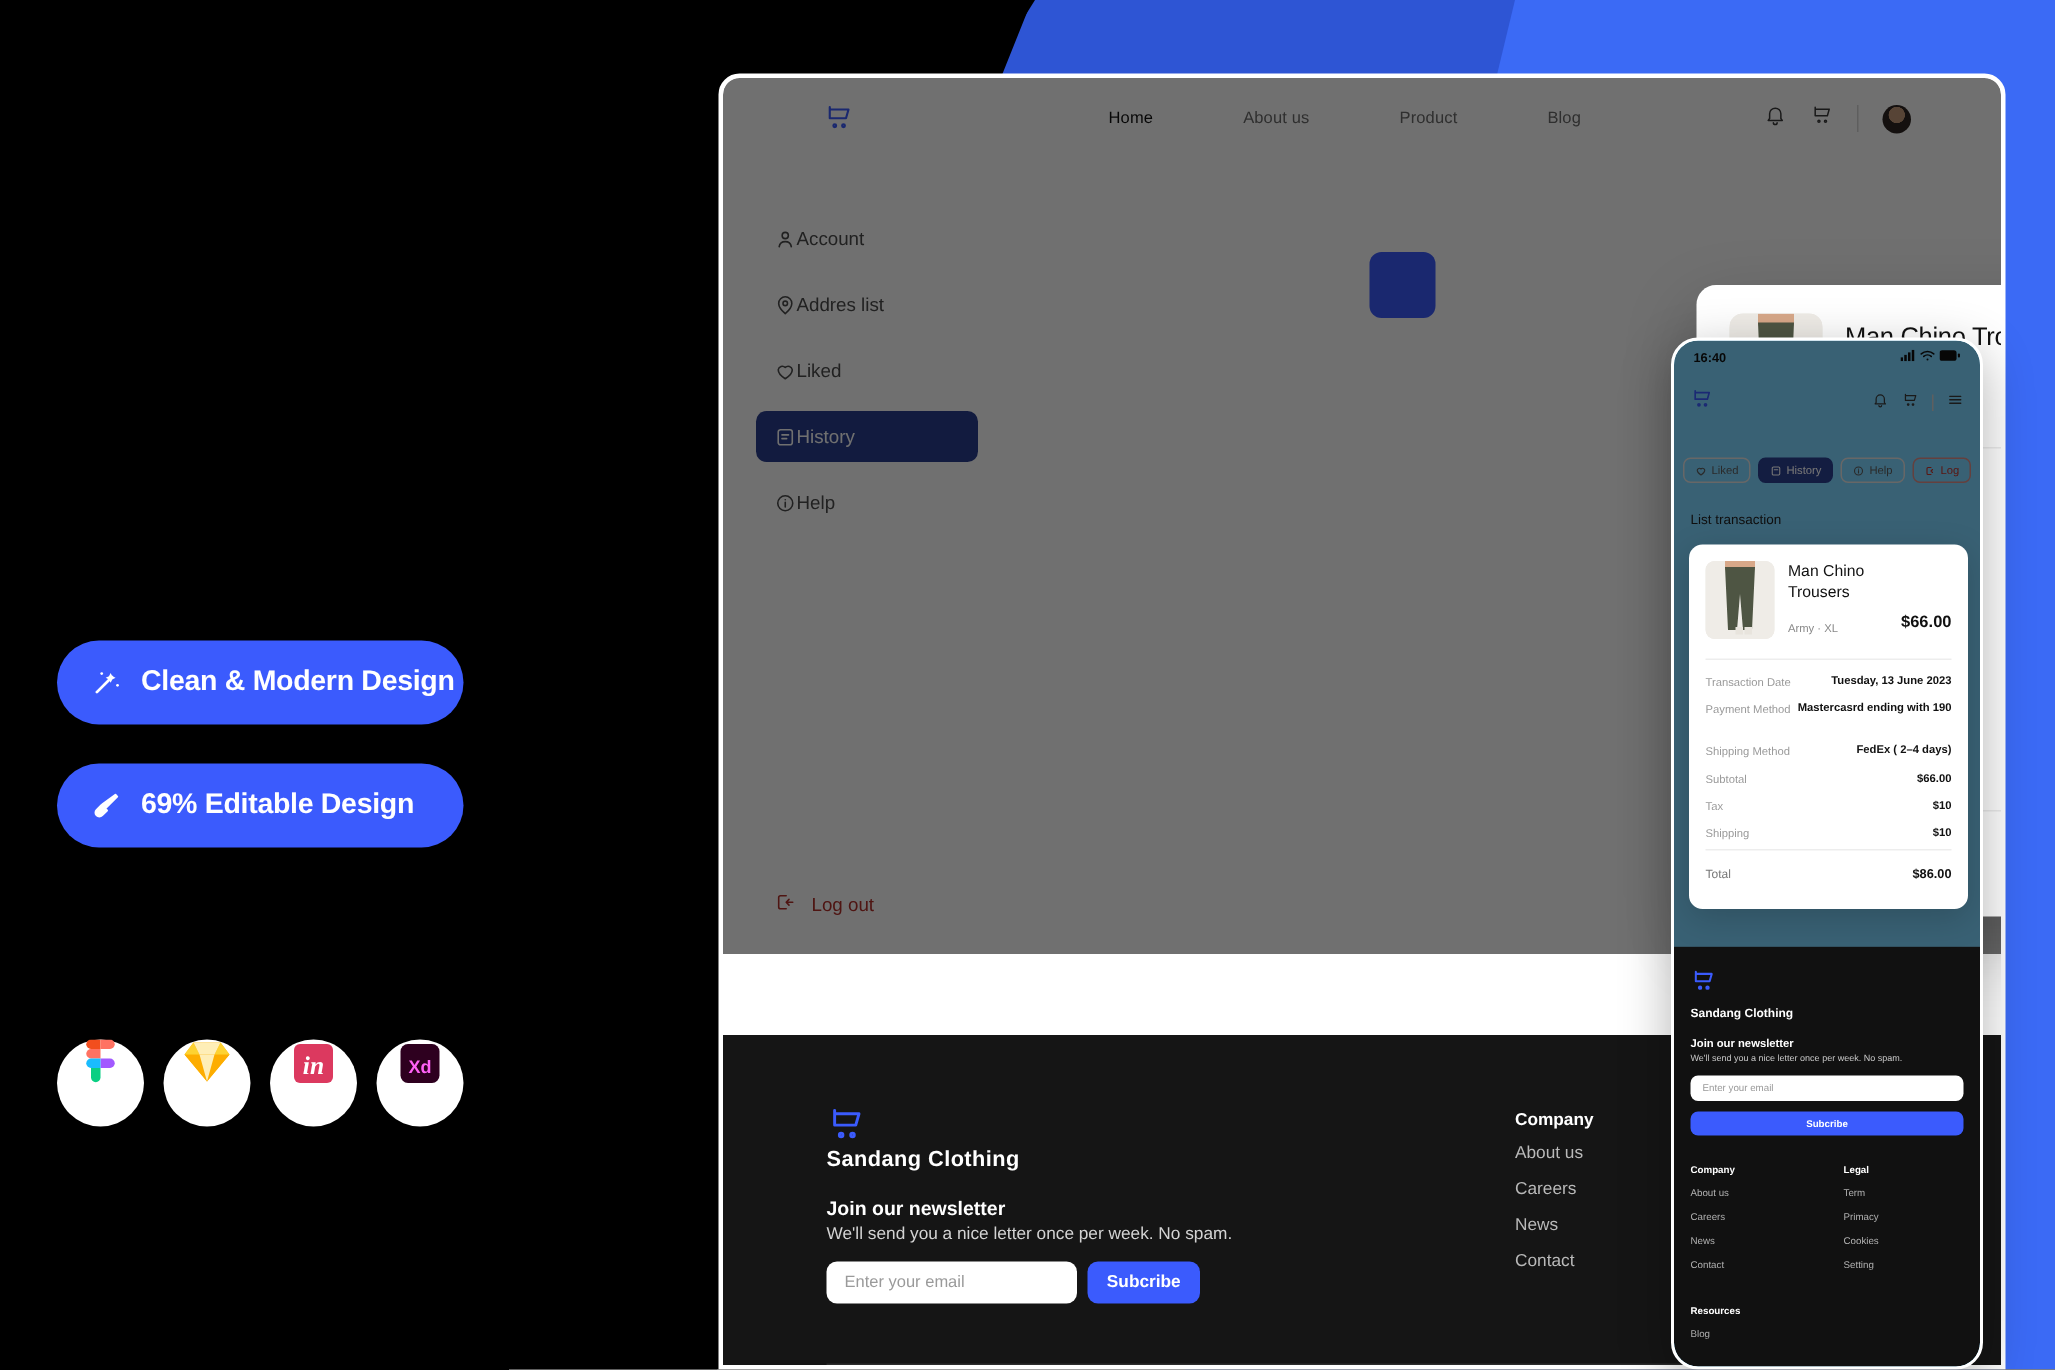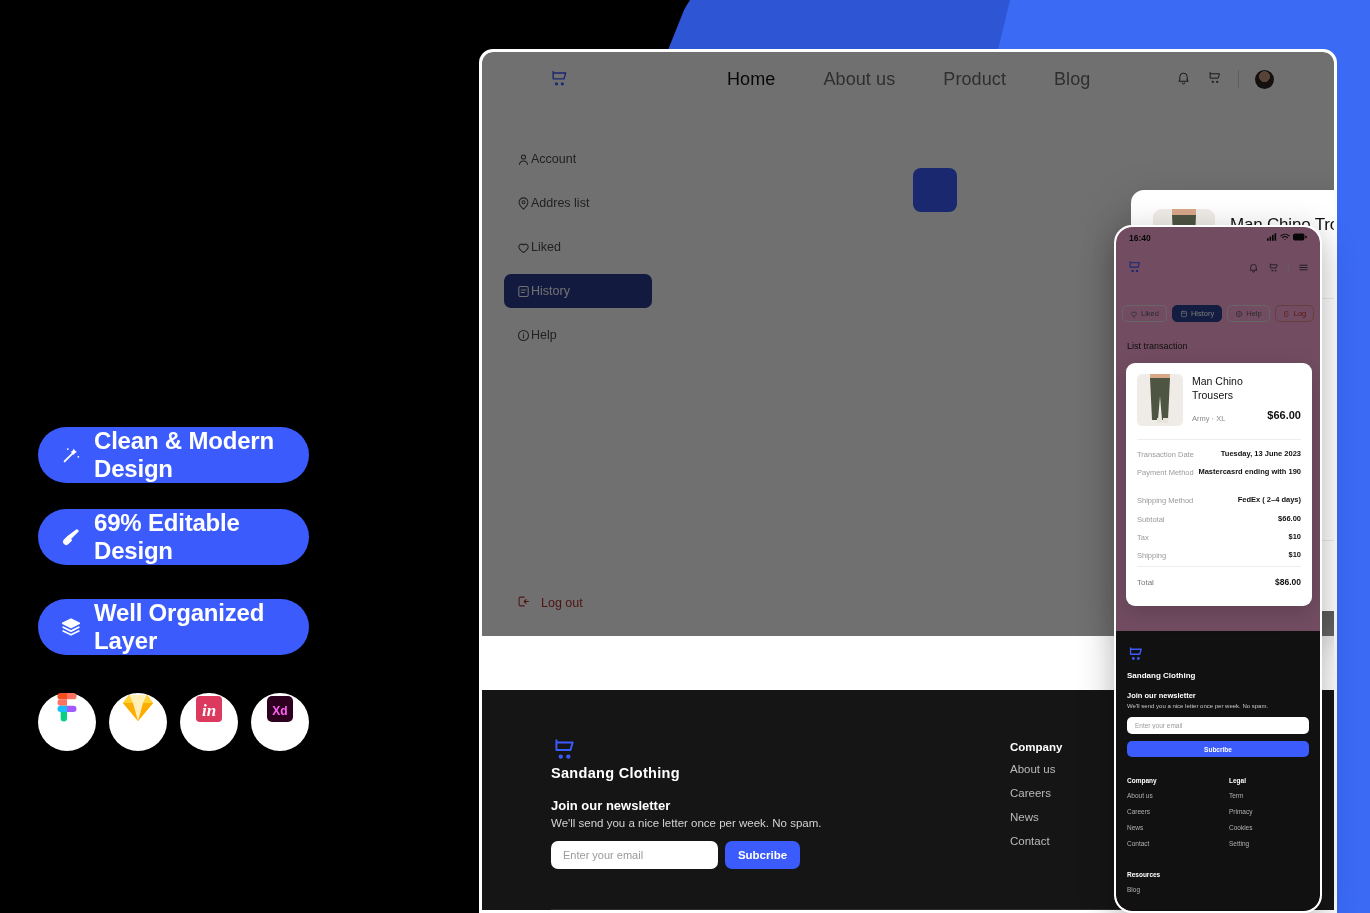--- a/index.html
+++ b/index.html
@@ -19,21 +19,21 @@
     position: absolute; left: 36px; top: 158px; width: 420px;
     color: #fff; font-weight: 700; font-size: 63px; line-height: 1.09;
     letter-spacing: -1.6px;
   }
   #hero-title div { white-space: nowrap; }
 
   .pill {
     position: absolute; left: 38px; height: 56px; width: 271px;
     background: #3B5BFD; border-radius: 28px;
     display: flex; align-items: center; gap: 12px; padding-left: 22px;
-    color: #fff; font-size: 24px; font-weight: 600; letter-spacing: -0.2px;
+    color: #fff; font-size: 19px; font-weight: 600; letter-spacing: -0.2px;
   }
   .pill-0 { top: 427px; }
   .pill-1 { top: 509px; }
   .pill-2 { top: 599px; }
   .pill .picon { width: 22px; height: 22px; display: block; flex: 0 0 22px; }
 
   #logos { position: absolute; left: 38px; top: 693px; display: flex; gap: 13px; }
   .logo-badge {
     width: 58px; height: 58px; border-radius: 50%; background: #fff;
     display: flex; justify-content: center;
@@ -72,21 +72,21 @@
 
   #topnav {
     position: absolute; left: 0; top: 0; width: 100%; height: 54px;
     background: #fff; display: flex; align-items: center; z-index: 3;
   }
   #nav-logo { position: absolute; left: 67px; top: 16px; }
   #nav-links {
     position: absolute; left: 245px; top: 0; height: 54px;
     display: flex; align-items: center; gap: 48px;
   }
-  #nav-links .nav-link { font-size: 18px; color: #6b6b6b; letter-spacing: 0.1px; }
+  #nav-links .nav-link { font-size: 11px; color: #6b6b6b; letter-spacing: 0.1px; margin-left: 12px; }
   #nav-links .nav-link.active { color: #111; font-weight: 500; }
   #nav-right {
     position: absolute; right: 60px; top: 0; height: 54px;
     display: flex; align-items: center; gap: 16px;
   }
   #nav-divider { width: 1px; height: 18px; background: #d6d6d6; }
   #avatar {
     width: 19px; height: 19px; border-radius: 50%;
     background: radial-gradient(circle at 50% 35%, #c69c7b 0 34%, #2e2622 36% 100%);
   }
@@ -175,21 +175,21 @@
   #footer-col-company .fc-link { font-size: 11.5px; color: #b9b9b9; margin-bottom: 12px; display: block; }
   #footer-hr { position: absolute; left: 69px; right: 69px; top: 219px; height: 1px; background: #2d2d2d; }
 
   
   #phone {
     position: absolute; left: 1114px; top: 225px; width: 208px; height: 688px;
     background: #fff; border-radius: 18px; z-index: 25;
     box-shadow: 0 10px 34px rgba(0,0,0,0.30); overflow: hidden;
     border: 2px solid #ffffff;
   }
-  #phone-screen { position: absolute; inset: 0; border-radius: 16px; overflow: hidden; background: #f9a8d4; }
+  #phone-screen { position: absolute; inset: 0; border-radius: 16px; overflow: hidden; background: #7dd3fc; }
   #phone-scrim {
     position: absolute; left: 0; top: 0; width: 100%; height: 404px;
     background: rgba(0,0,0,0.54); z-index: 8; pointer-events: none;
   }
   #status-bar {
     position: absolute; left: 0; top: 0; width: 100%; height: 22px;
     display: flex; align-items: center; justify-content: space-between;
     padding: 0 13px; font-size: 8.5px; color: #111; font-weight: 600; z-index: 3;
   }
   #status-right { display: flex; align-items: center; gap: 3px; }
@@ -662,30 +662,20 @@
   <div class="pill pill-1">
     <span class="picon">
       <svg width="22" height="22" viewBox="0 0 24 24" fill="#fff" stroke="#fff" stroke-width="1.4" stroke-linejoin="round">
         <path d="M18.5 4.2l1.3 1.3-8.2 8.2-2.6-2.6z"></path>
         <path d="M8.4 11.6l4 4-3.6 3.6a2.8 2.8 0 11-4-4z"></path>
       </svg>
     </span>
     <span>69% Editable Design</span>
   </div>
 
-  <div class="pill pill-2">
-    <span class="picon">
-      <svg width="22" height="22" viewBox="0 0 24 24" fill="none" stroke="#fff" stroke-width="1.9" stroke-linecap="round" stroke-linejoin="round">
-        <path d="M12 3.5L21 8l-9 4.5L3 8z" fill="#fff"></path>
-          <path d="M3.5 12.3L12 16.5l8.5-4.2"></path>
-          <path d="M3.5 16.3L12 20.5l8.5-4.2"></path>
-      </svg>
-    </span>
-    <span>Well Organized Layer</span>
-  </div>
 
   <div id="logos">
     <div class="logo-badge">
       <svg width="26" height="38" viewBox="0 0 18 27">
         <path d="M4.5 0h4.5v4.5H4.5a2.25 2.25 0 010-4.5z" fill="#F24E1E"></path>
         <path d="M9 0h4.5a2.25 2.25 0 010 4.5H9z" fill="#FF7262"></path>
         <path d="M9 9h4.5a2.25 2.25 0 010 4.5H9z" fill="#A259FF"></path>
         <path d="M4.5 4.5H9V9H4.5a2.25 2.25 0 010-4.5z" fill="#FF7262"></path>
         <path d="M4.5 9H9v4.5H4.5a2.25 2.25 0 010-4.5z" fill="#1ABCFE"></path>
         <path d="M4.5 13.5H9V18a2.25 2.25 0 11-4.5 0z" fill="#0ACF83"></path>

